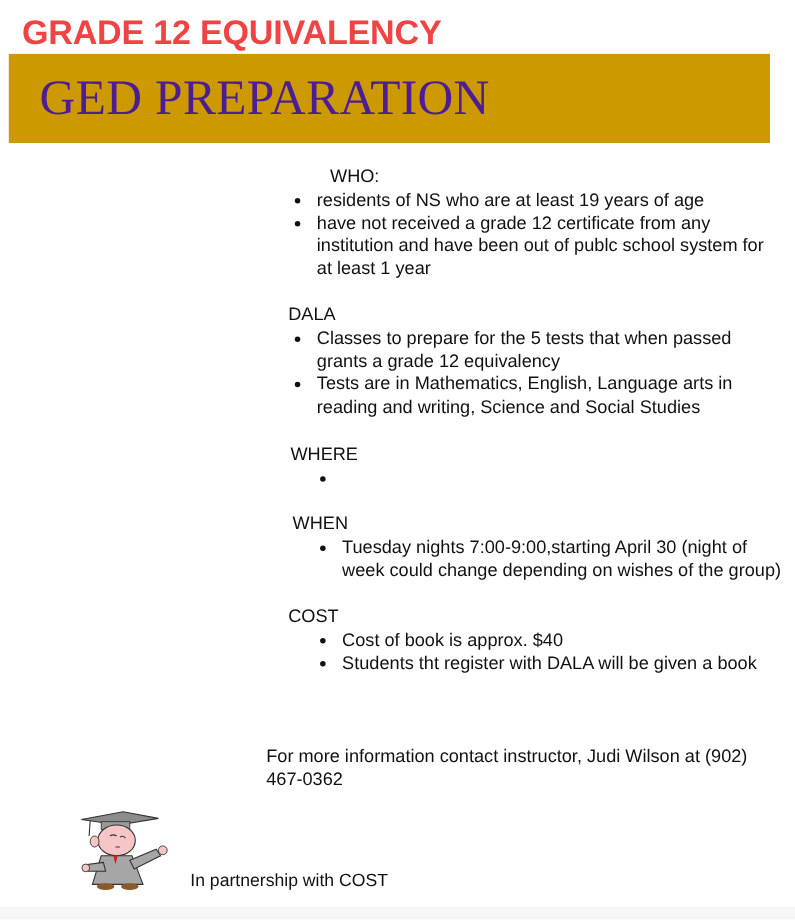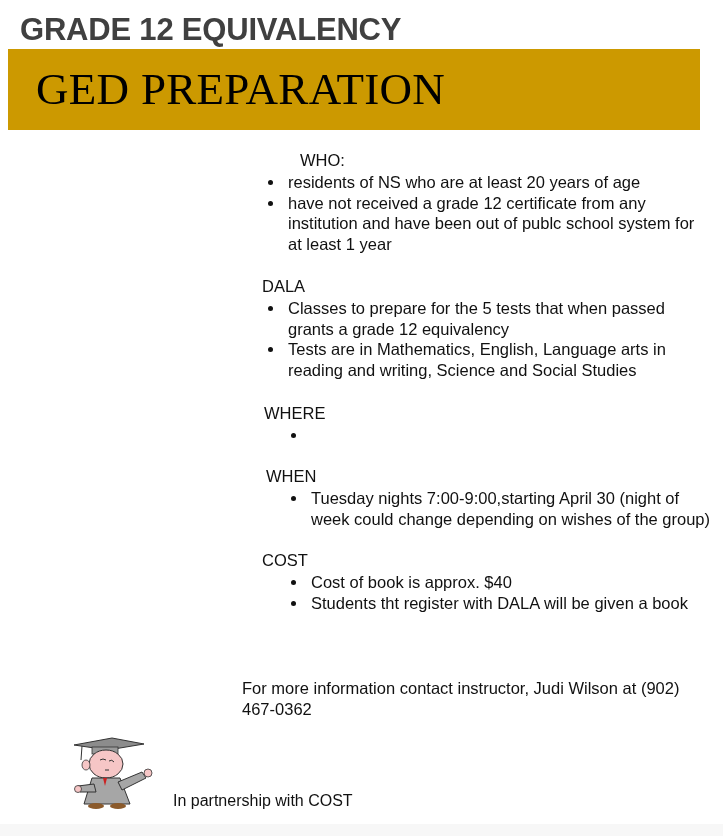--- a/index.html
+++ b/index.html
@@ -10,30 +10,30 @@
     color: #111111;
   }
   .page-bottom-strip {
     position: absolute; left: 0; top: 824px; width: 723px; height: 12px;
     background: #f7f7f7;
   }
   .top-heading {
     position: absolute; left: 20px; top: 12px;
     font-family: "Liberation Sans", sans-serif;
     font-weight: bold; font-size: 31px; letter-spacing: -0.2px;
-    color: #404040; white-space: nowrap; line-height: 36px;
+    color: #ef4444; white-space: nowrap; line-height: 36px;
   }
   .banner {
     position: absolute; left: 8px; top: 49px; width: 692px; height: 81px;
     background: #cc9900;
   }
   .banner-title {
     position: absolute; left: 28px; top: 14px;
     font-family: "Liberation Serif", "DejaVu Serif", serif;
-    font-size: 45px; color: #000000; white-space: nowrap; line-height: 52px;
+    font-size: 45px; color: #4c1d95; white-space: nowrap; line-height: 52px;
     letter-spacing: 0.3px;
   }
   .section-label {
     position: absolute; font-size: 16.5px; line-height: 20px; white-space: nowrap;
   }
   .bullet-list { position: absolute; margin: 0; padding: 0; list-style: none; }
   .bullet-item {
     position: relative; font-size: 16.5px; line-height: 20.5px;
     padding-left: 20px;
   }
@@ -59,21 +59,21 @@
 <div class="top-heading">GRADE 12 EQUIVALENCY</div>
 
 <div class="banner">
   <div class="banner-title">GED PREPARATION</div>
 </div>
 
 <div class="section-label" style="left:264px; top:150px;margin-left:36px;">WHO:</div>
 <ul class="bullet-list" style="left:268px; top:172px; width:440px;">
   <li class="bullet-item">
     <span class="bullet-dot"></span>
-    <span>residents of NS who are at least 20 years of age</span>
+    <span>residents of NS who are at least 19 years of age</span>
   </li>
   <li class="bullet-item">
     <span class="bullet-dot"></span>
     <span>have not received a grade 12 certificate from any institution and have been out of publc school system for at least 1 year</span>
   </li>
 </ul>
 
 <div class="section-label" style="left:262px; top:276px;">DALA</div>
 <ul class="bullet-list" style="left:268px; top:298px; width:440px;">
   <li class="bullet-item">

